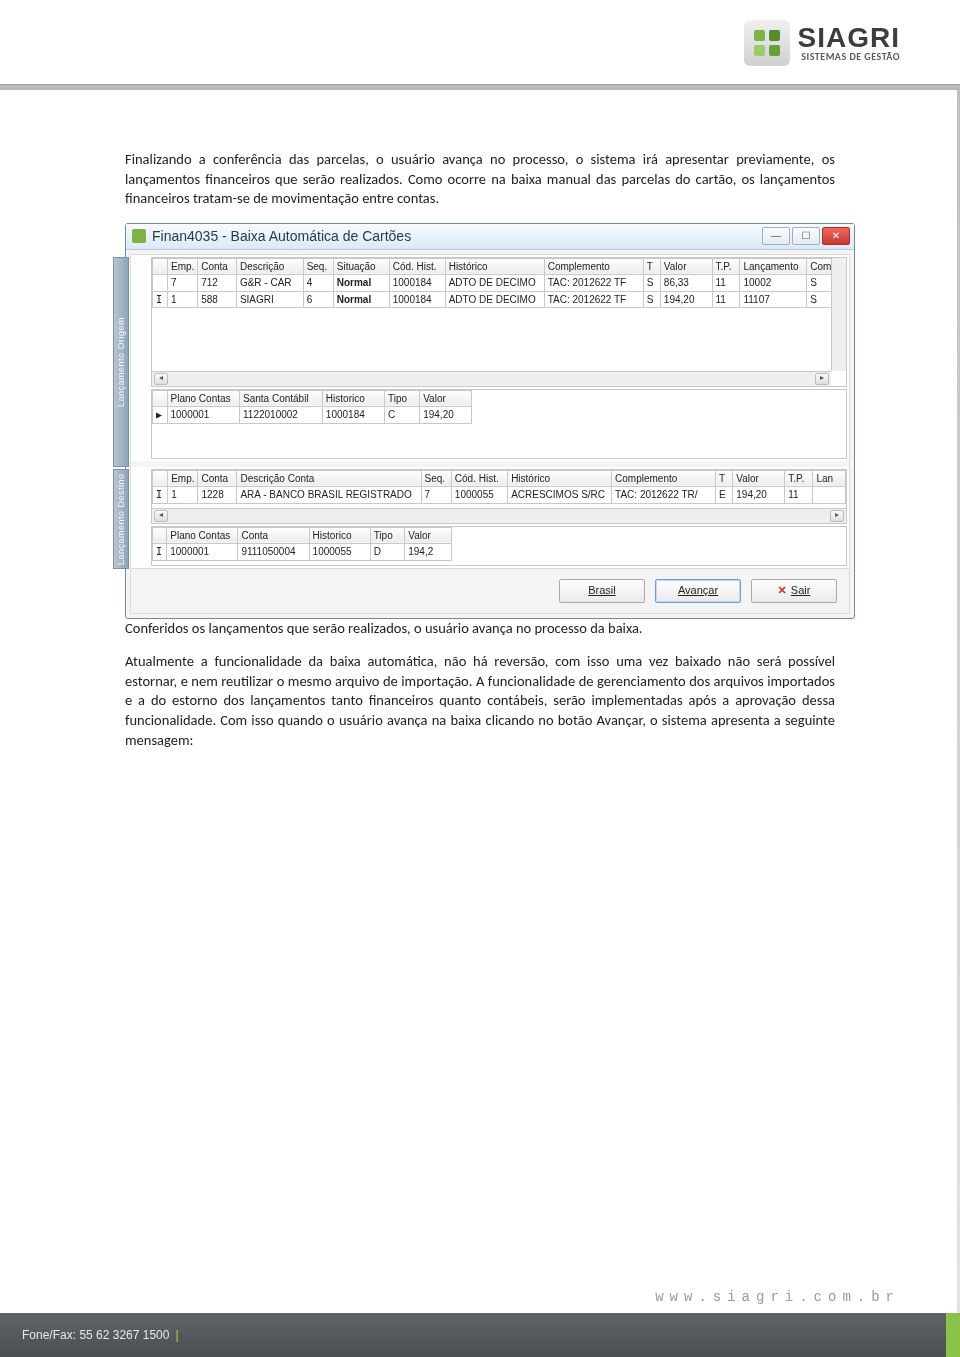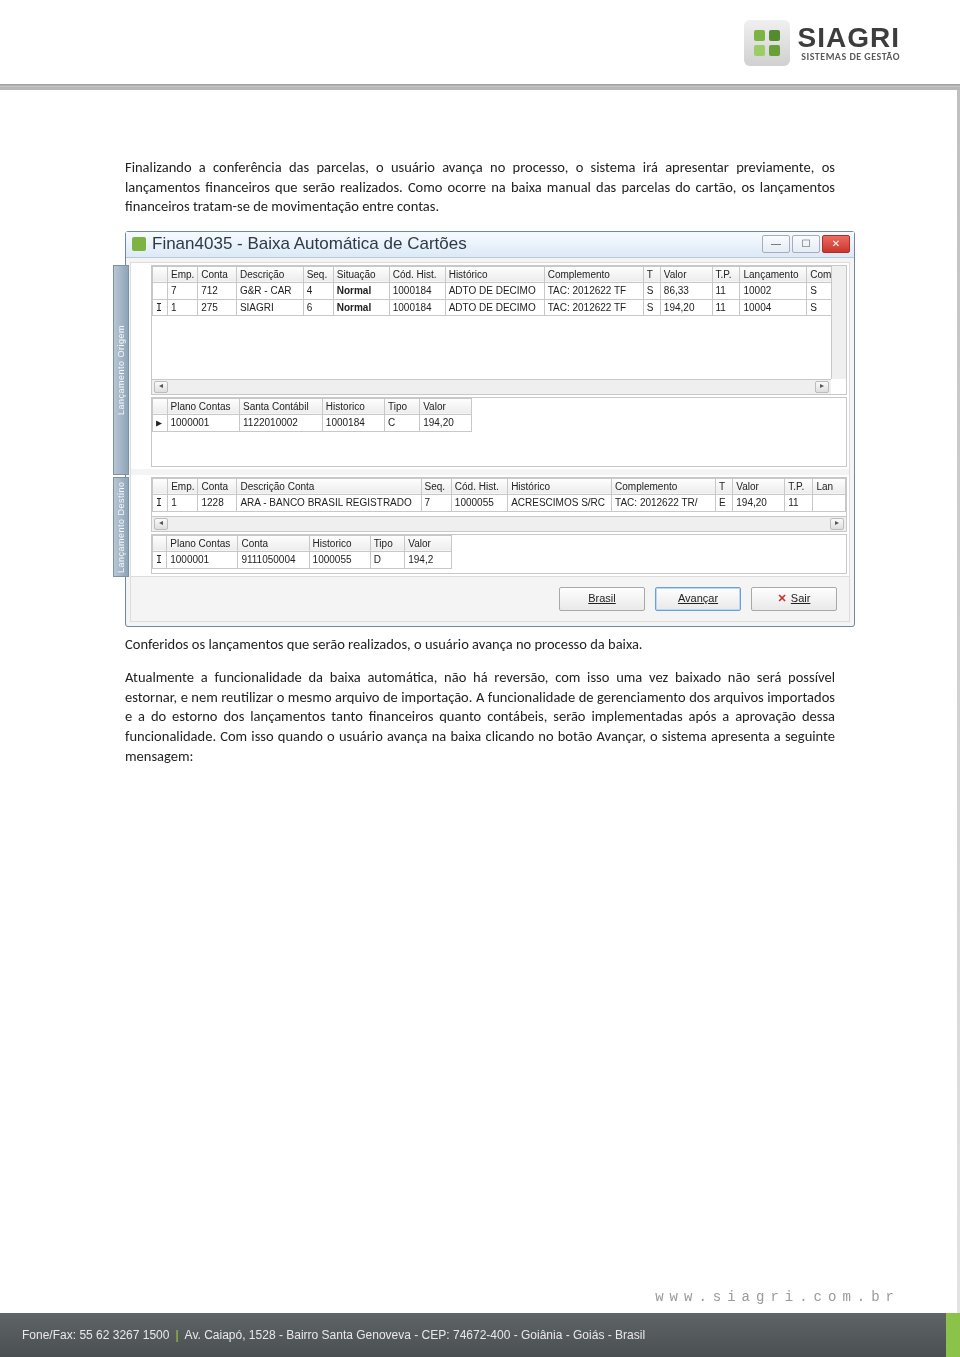--- a/index.html
+++ b/index.html
@@ -50,21 +50,21 @@
     font-size: 10px; letter-spacing: 0.5px;
     color: #5a5a5a; font-weight: 600; text-align: right;
   }
   
   .content {
     padding: 60px 125px 0 125px;
     font-size: 14.5px;
     line-height: 1.35;
     text-align: justify;
   }
-  .content p { margin-bottom: 14px; margin-top: 8px; }
+  .content p { margin-bottom: 14px; }
   .caption {
     text-align: center;
     font-style: italic;
     font-size: 13px;
     margin: 18px 0 34px 0;
     font-weight: 600;
   }
   
   .win {
     margin: 10px 0 0 -10px;
@@ -86,21 +86,21 @@
     border-bottom: 1px solid #b9c7d4;
     display:flex;align-items:center;
     padding: 0 6px;
     gap:6px;
     position:relative;
   }
   .titlebar .app-icon {
     width:14px;height:14px;
     background:#7cb342;border-radius:2px;
   }
-  .titlebar .ttl { font-size:17px; color:#2b3a46; }
+  .titlebar .ttl { font-size:14px; color:#2b3a46; }
   .win-ctrls {
     position:absolute; right:4px; top:3px;
     display:flex; gap:2px;
   }
   .win-ctrls span {
     width:28px;height:18px;
     border:1px solid #aab;
     border-radius:2px;
     display:flex;align-items:center;justify-content:center;
     font-size:10px;
@@ -330,31 +330,31 @@
                   <td>TAC: 2012622 TF</td>
                   <td>S</td>
                   <td class="num">86,33</td>
                   <td>11</td>
                   <td class="num">10002</td>
                   <td>S</td>
                 </tr>
                 <tr>
                   <td class="row-ptr">I</td>
                   <td class="num">1</td>
-                  <td class="num">275</td>
+                  <td class="num">588</td>
                   <td>SIAGRI</td>
                   <td class="num">6</td>
                   <td class="bold">Normal</td>
                   <td class="num">1000184</td>
                   <td>ADTO DE DECIMO</td>
                   <td>TAC: 2012622 TF</td>
                   <td>S</td>
                   <td class="num">194,20</td>
                   <td>11</td>
-                  <td class="num">10004</td>
+                  <td class="num">11107</td>
                   <td>S</td>
                 </tr>
               </tbody>
             </table>
             <div class="vscroll-stub"></div>
             <div class="hscroll" style="position:absolute;left:0;right:15px;bottom:0;">
               <span class="arrow">◂</span>
               <span class="track"></span>
               <span class="arrow">▸</span>
             </div>
@@ -513,15 +513,14 @@
   <p>Atualmente a funcionalidade da baixa automática, não há reversão, com isso uma vez baixado não será possível estornar, e nem reutilizar o mesmo arquivo de importação. A funcionalidade de gerenciamento dos arquivos importados e a do estorno dos lançamentos tanto financeiros quanto contábeis, serão implementadas após a aprovação dessa funcionalidade. Com isso quando o usuário avança na baixa clicando no botão Avançar, o sistema apresenta a seguinte mensagem:</p>
 
 </div>
 
 <div class="web">www.siagri.com.br</div>
 
 <div class="footer">
   <span>Fone/Fax:</span>&nbsp;
   <span>55 62 3267 1500</span>
   <span class="sep">|</span>
-  <span>Av. Caiapó, 1528 - Bairro Santa Genoveva - CEP: 74672-400 - Goiânia - Goiás - Brasil</span>
 </div>
 <div class="footer-accent"></div>
 
 </body></html>

